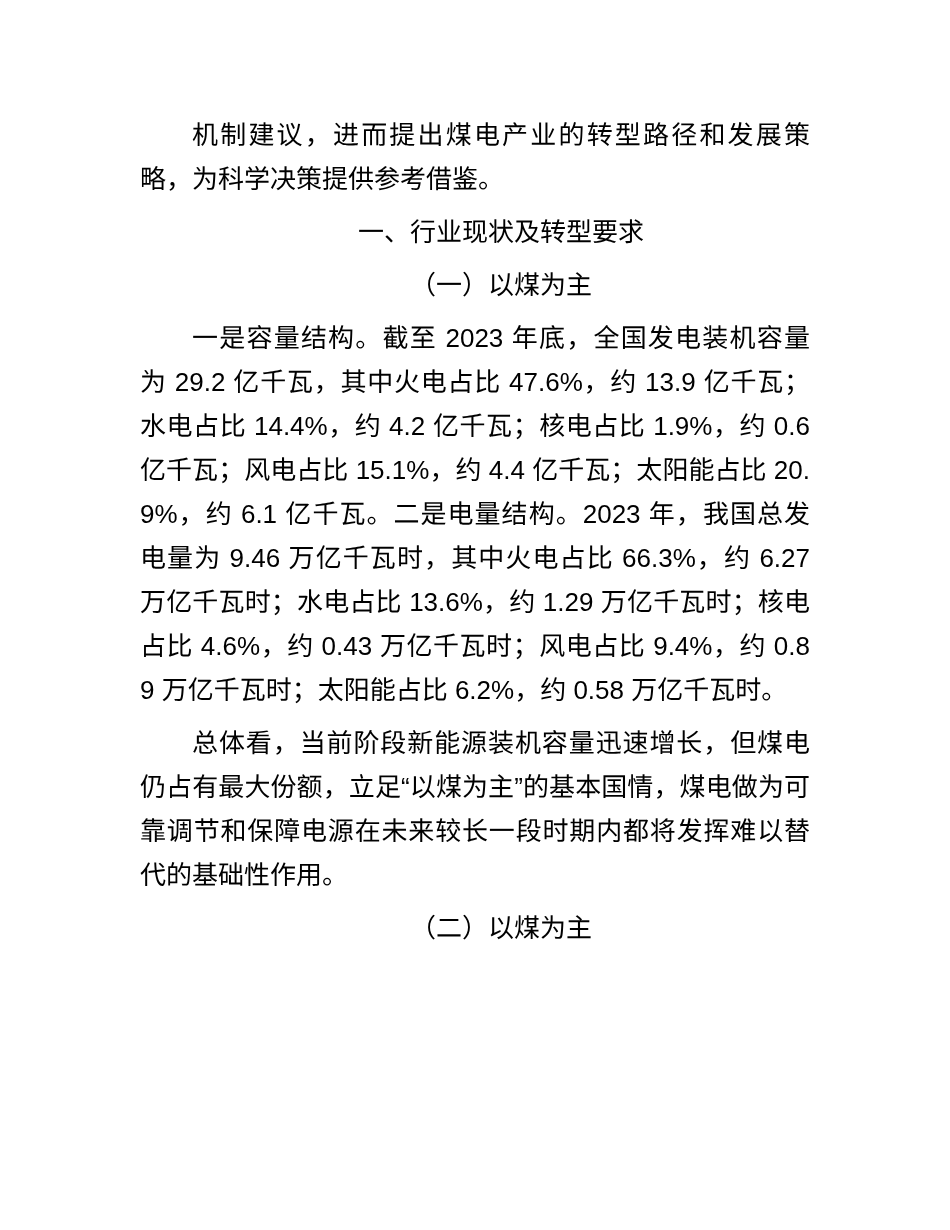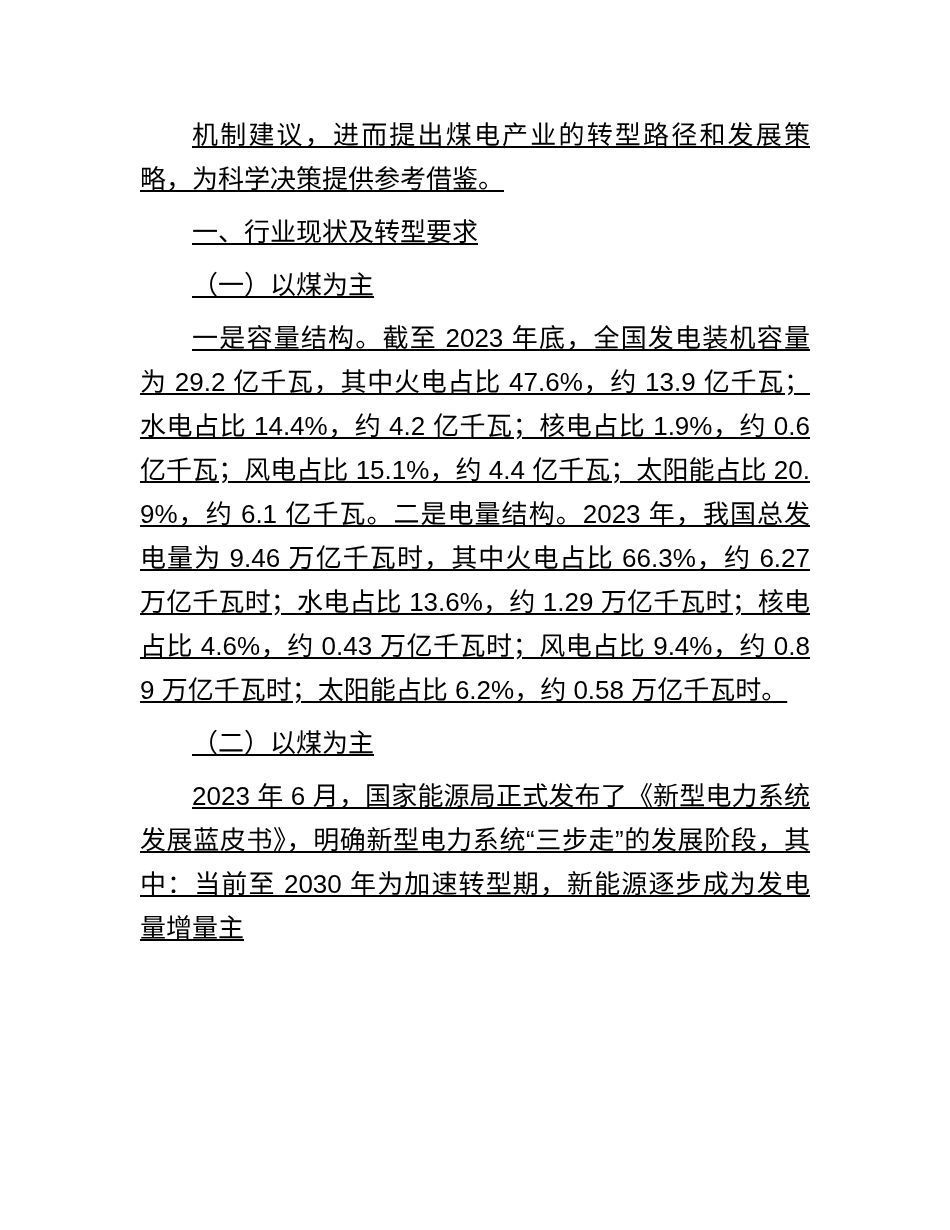--- a/index.html
+++ b/index.html
@@ -10,46 +10,45 @@
   .page {
     position: relative;
     box-sizing: border-box;
     width: 950px;
     height: 1230px;
     background: #ffffff;
     padding: 113px 140px 0 140px;
     overflow: hidden;
     font-family: "Liberation Sans", sans-serif;
     color: #000000;
-    text-decoration: underline;
   }
   .para {
     margin: 0 0 9px 0;
     font-size: 26px;
     line-height: 44px;
     text-align: justify;
     text-justify: inter-ideograph;
     text-indent: 2em;
     letter-spacing: 0px;
     word-break: break-all;
     color: #000000;
   }
   .para.heading {
-    text-align: left;
+    text-align: center;
   }
 </style>
 </head>
 <body>
 
 <div class="page">
   <p class="para">机制建议，进而提出煤电产业的转型路径和发展策略，为科学决策提供参考借鉴。</p>
 
   <p class="para heading">一、行业现状及转型要求</p>
 
   <p class="para heading">（一）以煤为主</p>
 
   <p class="para">一是容量结构。截至 2023 年底，全国发电装机容量为 29.2 亿千瓦，其中火电占比 47.6%，约 13.9 亿千瓦；水电占比 14.4%，约 4.2 亿千瓦；核电占比 1.9%，约 0.6 亿千瓦；风电占比 15.1%，约 4.4 亿千瓦；太阳能占比 20.9%，约 6.1 亿千瓦。二是电量结构。2023 年，我国总发电量为 9.46 万亿千瓦时，其中火电占比 66.3%，约 6.27 万亿千瓦时；水电占比 13.6%，约 1.29 万亿千瓦时；核电占比 4.6%，约 0.43 万亿千瓦时；风电占比 9.4%，约 0.89 万亿千瓦时；太阳能占比 6.2%，约 0.58 万亿千瓦时。</p>
 
+  <p class="para">总体看，当前阶段新能源装机容量迅速增长，但煤电仍占有最大份额，立足“以煤为主”的基本国情，煤电做为可靠调节和保障电源在未来较长一段时期内都将发挥难以替代的基础性作用。</p>
 
   <p class="para heading">（二）以煤为主</p>
 
-  <p class="para">2023 年 6 月，国家能源局正式发布了《新型电力系统发展蓝皮书》，明确新型电力系统“三步走”的发展阶段，其中：当前至 2030 年为加速转型期，新能源逐步成为发电量增量主</p>
 </div>
 
 </body></html>

